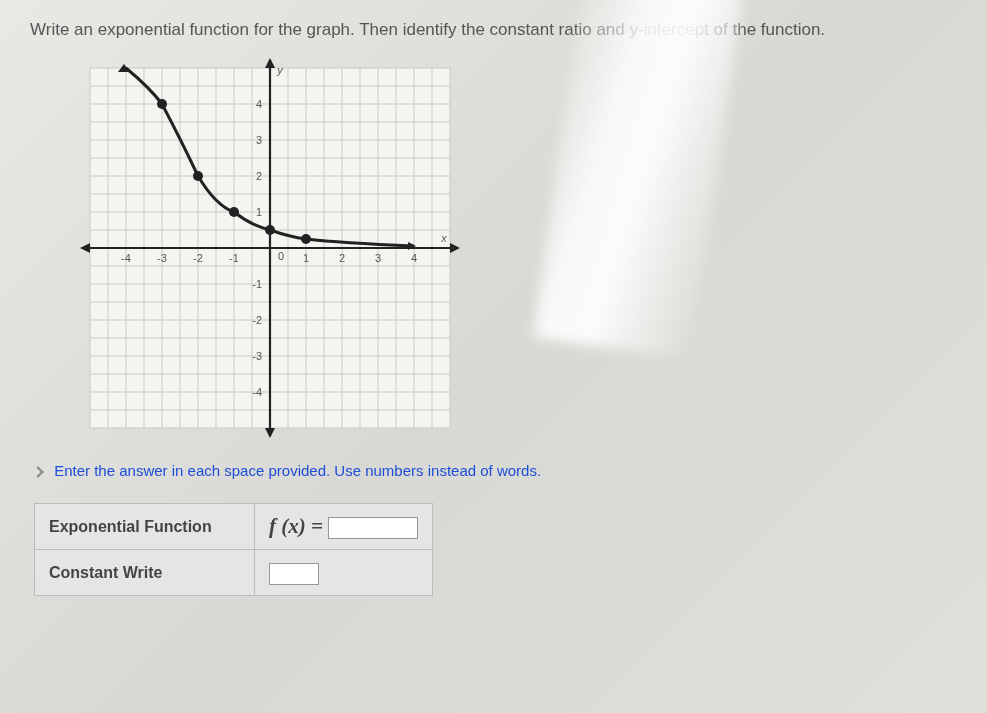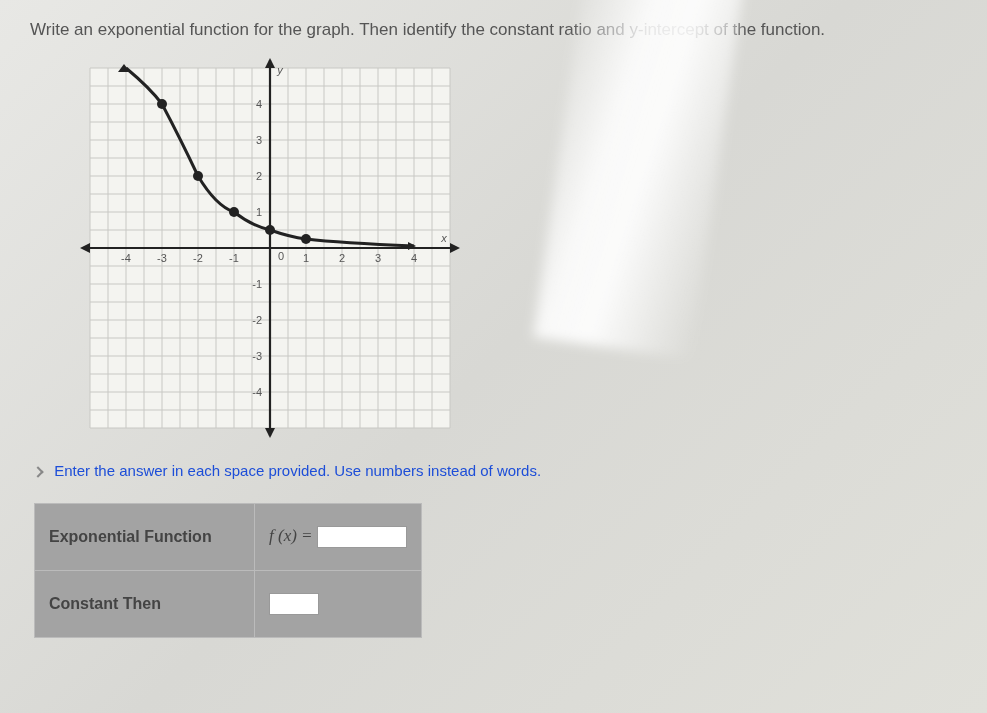--- a/index.html
+++ b/index.html
@@ -42,34 +42,35 @@
       transform: rotate(-45deg);
       margin-right: 8px;
       vertical-align: middle;
     }
     .answer-table {
       border-collapse: collapse;
       margin-left: 4px;
     }
     .answer-table td {
       border: 1px solid #bbb;
-      padding: 22px 14px;
-      background: #a3a3a3;
+      padding: 10px 14px;
+      background: #e5e5e5;
     }
     .answer-table td.label {
       font-weight: bold;
       font-size: 16px;
       color: #444;
       min-width: 220px;
     }
     .answer-table td.value {
       min-width: 160px;
       font-family: "Times New Roman", serif;
       font-style: italic;
-      font-size: 17px;
+      font-size: 21px;
+      font-weight: bold;
     }
     .answer-input {
       display: inline-block;
       border: 1px solid #999;
       background: #fff;
       width: 90px;
       height: 22px;
       vertical-align: middle;
     }
     .answer-input.small {
@@ -185,21 +186,21 @@
 <table class="answer-table">
   <tbody>
       <tr>
     <td class="label">Exponential Function</td>
     <td class="value">
       <span>f (x) =</span>
       <span class="answer-input"></span>
     </td>
   </tr>
   <tr>
-    <td class="label">Constant Then</td>
+    <td class="label">Constant Write</td>
     <td class="value">
       <span class="answer-input small"></span>
     </td>
   </tr>
 </tbody>
   </table>
 
 <div class="glare"></div>
 
 </body></html>

